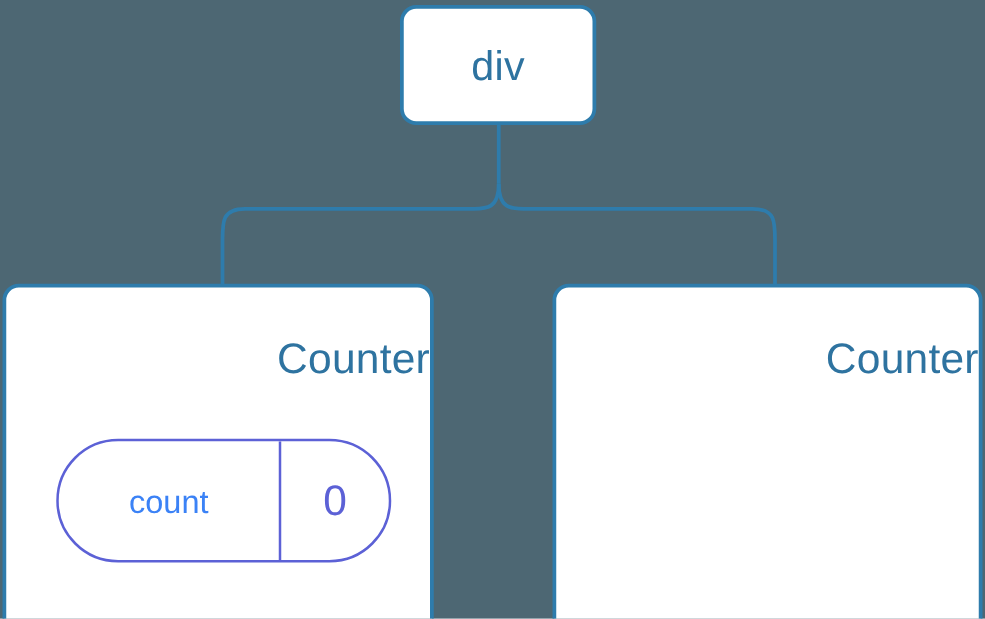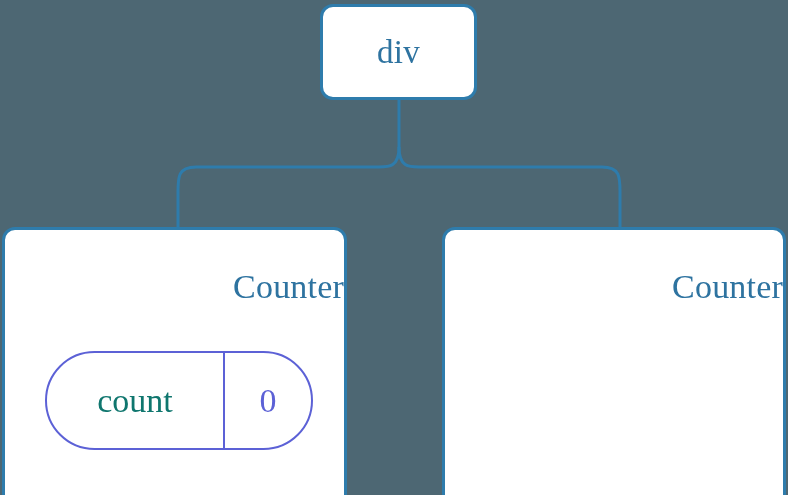--- a/index.html
+++ b/index.html
@@ -6,21 +6,21 @@
     margin: 0;
     padding: 0;
     background: #ffffff;
   }
   #canvas {
     position: relative;
     width: 788px;
     height: 495px;
     overflow: hidden;
     background: #4d6773;
-    font-family: Liberation Serif, serif;
+    font-family: Liberation Sans, sans-serif;
   }
 
   
   #connectors {
     position: absolute;
     left: 0;
     top: 0;
     width: 788px;
     height: 495px;
     pointer-events: none;
@@ -89,22 +89,22 @@
     overflow: hidden;
   }
   .pill-left  { left: 40px;  width: 268px; }
 
   .pill-key {
     flex: 0 0 auto;
     width: 176px;
     display: flex;
     align-items: center;
     justify-content: center;
-    font-size: 34px;
-    color: #0f766e;
+    font-size: 26px;
+    color: #3b82f6;
     line-height: 1;
   }
   .pill-divider {
     flex: 0 0 auto;
     width: 2px;
     background: #5c61d6;
   }
   .pill-value {
     flex: 1 1 auto;
     display: flex;

